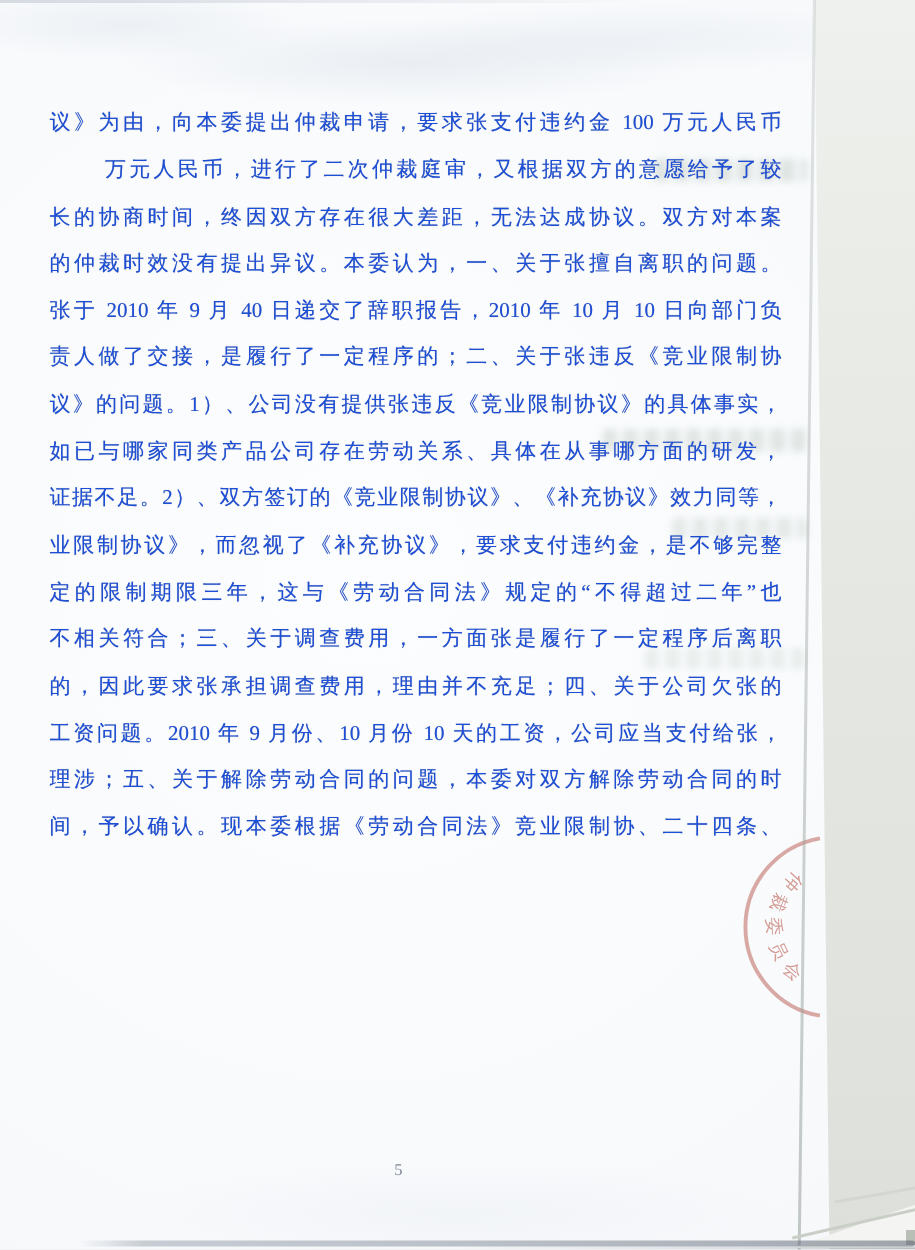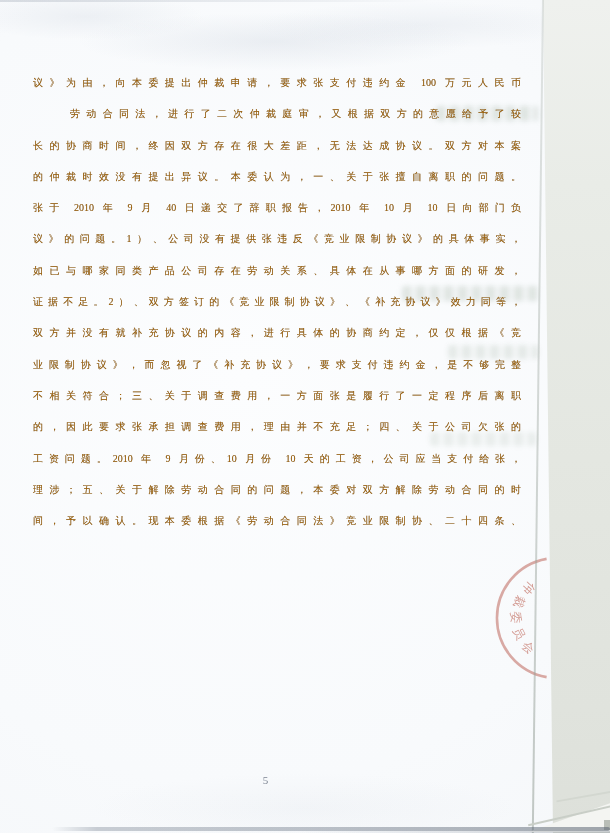--- a/index.html
+++ b/index.html
@@ -42,21 +42,21 @@
   }
   .fold-shadow{
     position:absolute;left:542px;top:-1px;width:1.8px;height:835px;z-index:4;
     background:linear-gradient(180deg, rgba(168,176,170,.30), rgba(148,158,150,.55));
     transform:rotate(0.7deg);transform-origin:50% 0;
   }
 
   
   .text-block{
     position:absolute;left:33px;top:67px;width:488px;z-index:5;
-    color:#a16207;font-size:10px;
+    color:#1d4ed8;font-size:14px;
     text-shadow:0 0 .5px rgba(71,83,107,.55);
   }
   .line{
     height:31.3px;line-height:31.3px;overflow:hidden;
     text-align:justify;text-align-last:justify;text-justify:inter-character;
   }
   .line.indent{text-indent:37px;}
   .line.para-end{text-align-last:left;letter-spacing:1.2px;}
 
   .page-num{
@@ -109,29 +109,30 @@
     <text font-size="12" letter-spacing="6" fill="#c5766a" opacity="0.85">
       <textPath href="#stamp-text-arc" startOffset="15">仲裁委员会</textPath>
     </text>
   </svg>
 
   <div class="backdrop-strip"></div>
   <div class="fold-shadow"></div>
 
   <div class="text-block" id="text-block">
       <div class="line">议》为由，向本委提出仲裁申请，要求张支付违约金 100 万元人民币</div>
-      <div class="line indent">劳动合同法，进行了二次仲裁庭审，又根据双方的意愿给予了较</div>
+      <div class="line indent">万元人民币，进行了二次仲裁庭审，又根据双方的意愿给予了较</div>
       <div class="line">长的协商时间，终因双方存在很大差距，无法达成协议。双方对本案</div>
       <div class="line">的仲裁时效没有提出异议。本委认为，一、关于张擅自离职的问题。</div>
       <div class="line">张于 2010 年 9 月 40 日递交了辞职报告，2010 年 10 月 10 日向部门负</div>
+      <div class="line">责人做了交接，是履行了一定程序的；二、关于张违反《竞业限制协</div>
       <div class="line">议》的问题。1）、公司没有提供张违反《竞业限制协议》的具体事实，</div>
       <div class="line">如已与哪家同类产品公司存在劳动关系、具体在从事哪方面的研发，</div>
       <div class="line">证据不足。2）、双方签订的《竞业限制协议》、《补充协议》效力同等，</div>
-      <div class="line">双方并没有就补充协议的内容，进行具体的协商约定，仅仅根据《竞</div>
       <div class="line">业限制协议》，而忽视了《补充协议》，要求支付违约金，是不够完整</div>
+      <div class="line">定的限制期限三年，这与《劳动合同法》规定的“不得超过二年”也</div>
       <div class="line">不相关符合；三、关于调查费用，一方面张是履行了一定程序后离职</div>
       <div class="line">的，因此要求张承担调查费用，理由并不充足；四、关于公司欠张的</div>
       <div class="line">工资问题。2010 年 9 月份、10 月份 10 天的工资，公司应当支付给张，</div>
       <div class="line">理涉；五、关于解除劳动合同的问题，本委对双方解除劳动合同的时</div>
       <div class="line">间，予以确认。现本委根据《劳动合同法》竞业限制协、二十四条、</div>
     </div>
 
   <div class="page-num">5</div>
 
   <div class="top-edge"></div>

